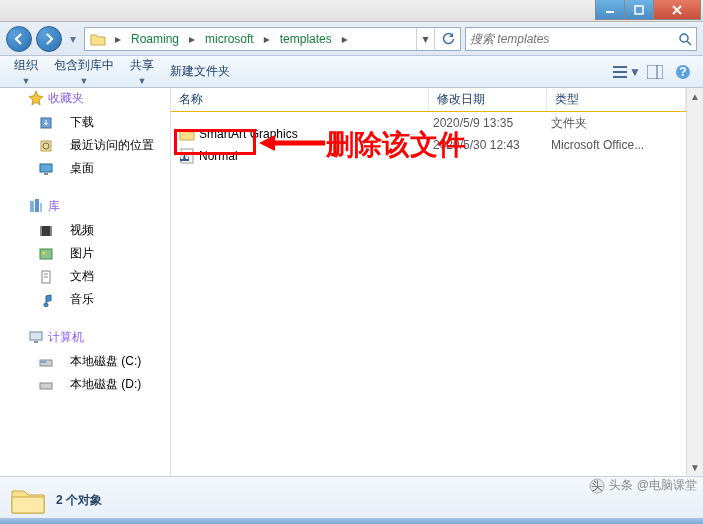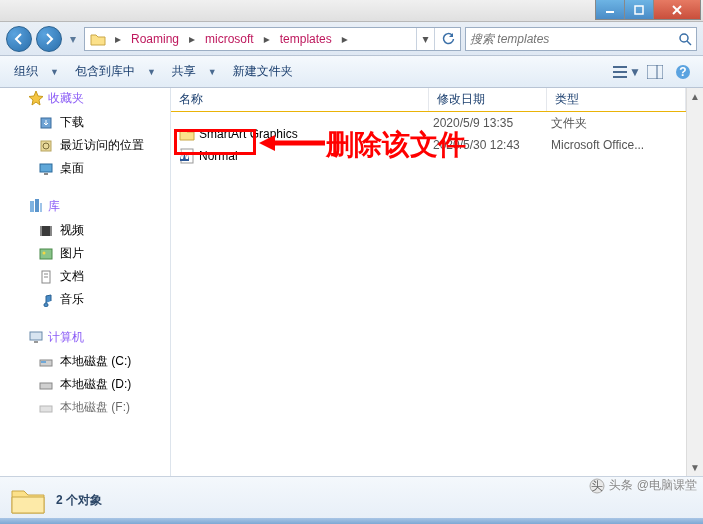--- a/index.html
+++ b/index.html
@@ -12,42 +12,42 @@
   .win-min, .win-max { background: linear-gradient(to bottom, #6db4e4, #4a8cc7); color:#fff; }
   .win-close { width: 48px; background: linear-gradient(to bottom, #e67a63, #c94f3c); color: #fff; }
   .win-btn svg { display: block; }
 
   
   .addrrow { height: 34px; background: linear-gradient(to bottom, #e9eff6, #dfe8f3); display: flex; align-items: center; padding: 3px 6px; gap: 4px; border-bottom: 1px solid #b8c4d4; }
   .nav-btn { width: 26px; height: 26px; border-radius: 50%; background: radial-gradient(circle at 30% 30%, #5aa3df, #2b6fab); border: 1px solid #2a6190; display: flex; align-items: center; justify-content: center; color: #fff; }
   .nav-down { width: 14px; height: 22px; display: flex; align-items: center; justify-content: center; color: #5b7a9b; }
   .addrbox { flex: 1; height: 24px; background: #fff; border: 1px solid #9caec4; display: flex; align-items: center; overflow: hidden; }
   .folder-ico { width: 22px; height: 22px; display: flex; align-items: center; justify-content: center; margin: 0 2px; }
-  .crumb { padding: 0 6px; height: 100%; display: flex; align-items: center; color: #be185d; }
+  .crumb { padding: 0 6px; height: 100%; display: flex; align-items: center; color: #15803d; }
   .crumb-sep { width: 14px; display: flex; align-items: center; justify-content: center; color: #555; }
   .addr-drop { width: 18px; display: flex; align-items: center; justify-content: center; border-left: 1px solid #c8d2df; height: 100%; color:#555; }
   .addr-refresh { width: 26px; display: flex; align-items: center; justify-content: center; border-left: 1px solid #c8d2df; height: 100%; }
   .searchbox { width: 232px; height: 24px; background: #fff; border: 1px solid #9caec4; display: flex; align-items: center; padding: 0 4px; }
   .searchbox input { border: none; outline: none; flex: 1; font-style: italic; color: #777; font-size: 12px; }
   .searchbox .sicon { color: #3a6fa7; display: flex; }
 
   
   .toolbar { height: 32px; background: linear-gradient(to bottom, #f5f9fd, #e2ecf6); border-bottom: 1px solid #b8c4d4; display: flex; align-items: center; padding: 0 6px; }
-  .tool-item { padding: 4px 8px; color: #1a3e6e; display: flex; align-items: center; gap: 12px; border-radius: 2px; }
+  .tool-item { padding: 4px 8px; color: #1a3e6e; display: flex; align-items: center; gap: 2px; border-radius: 2px; flex-direction: column; }
   .tool-item .dd { font-size: 9px; color: #4a6a90; }
   .tool-spacer { flex: 1; }
   .tool-icon { width: 28px; height: 24px; display: flex; align-items: center; justify-content: center; color:#4a6a90; border-radius:2px; }
 
   
   .main { display: flex; height: 388px; }
   .sidebar { width: 171px; border-right: 1px solid #dde4ec; overflow: hidden; position: relative; background:#fff; }
   .side-scroll { position: relative; top: -2px; }
   .side-group-hdr { display: flex; align-items: flex-start; gap: 4px; padding: 4px 4px 4px 14px; color: #8b5cf6; }
   .side-group-hdr .tri { color: #aaa; font-size: 10px; width: 10px; display: inline-flex; transform: translateX(-4px); }
-  .side-item { display: flex; align-items: center; gap: 6px; padding: 3px 4px 3px 38px; color: #000; }
+  .side-item { display: flex; align-items: center; gap: 16px; padding: 3px 4px 3px 38px; color: #000; }
   .side-gap { height: 14px; }
   .sb-ico { width: 16px; height: 16px; display: inline-flex; align-items: center; justify-content: center; }
 
   
   .content { flex: 1; background: #fff; position: relative; overflow: hidden; }
   .cols { display: flex; border-bottom: 1px solid #eab308; height: 24px; align-items: center; }
   .col { padding: 0 8px; color: #1a3e6e; border-right: 1px solid #e4e7ec; height: 100%; display: flex; align-items: center; }
   .col-name { width: 258px; }
   .col-date { width: 118px; }
   .col-type { flex: 1; }
@@ -303,28 +303,20 @@
           <span>本地磁盘 (C:)</span>
         </div>
       <div class="side-item">
           <span class="sb-ico">
             <svg width="14" height="14">
               <rect x="1" y="5" width="12" height="6" fill="#d0d0d0" stroke="#888"></rect>
             </svg>
           </span>
           <span>本地磁盘 (D:)</span>
         </div>
-      <div class="side-item" style="opacity:.6">
-          <span class="sb-ico">
-            <svg width="14" height="14">
-              <rect x="1" y="5" width="12" height="6" fill="#d0d0d0" stroke="#888"></rect>
-            </svg>
-          </span>
-          <span>本地磁盘 (F:)</span>
-        </div>
     </div>
   </div>
 
   <div class="content">
     <div class="content-inner">
       <div class="cols">
         <div class="col col-name">名称</div>
         <div class="col col-date">修改日期</div>
         <div class="col col-type">类型</div>
       </div>

